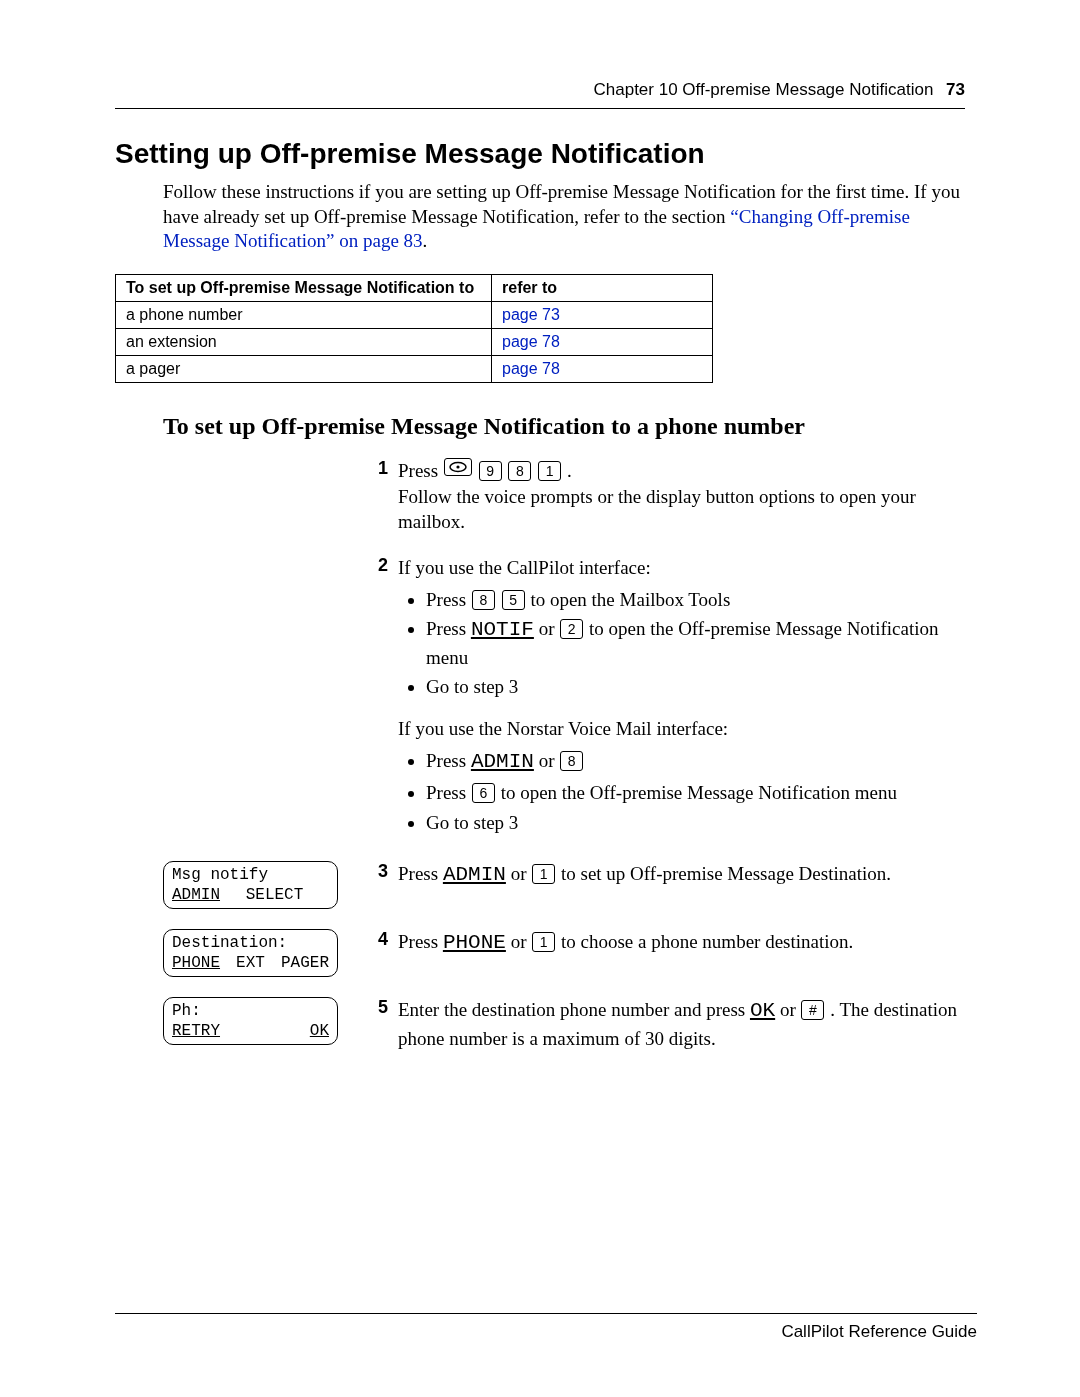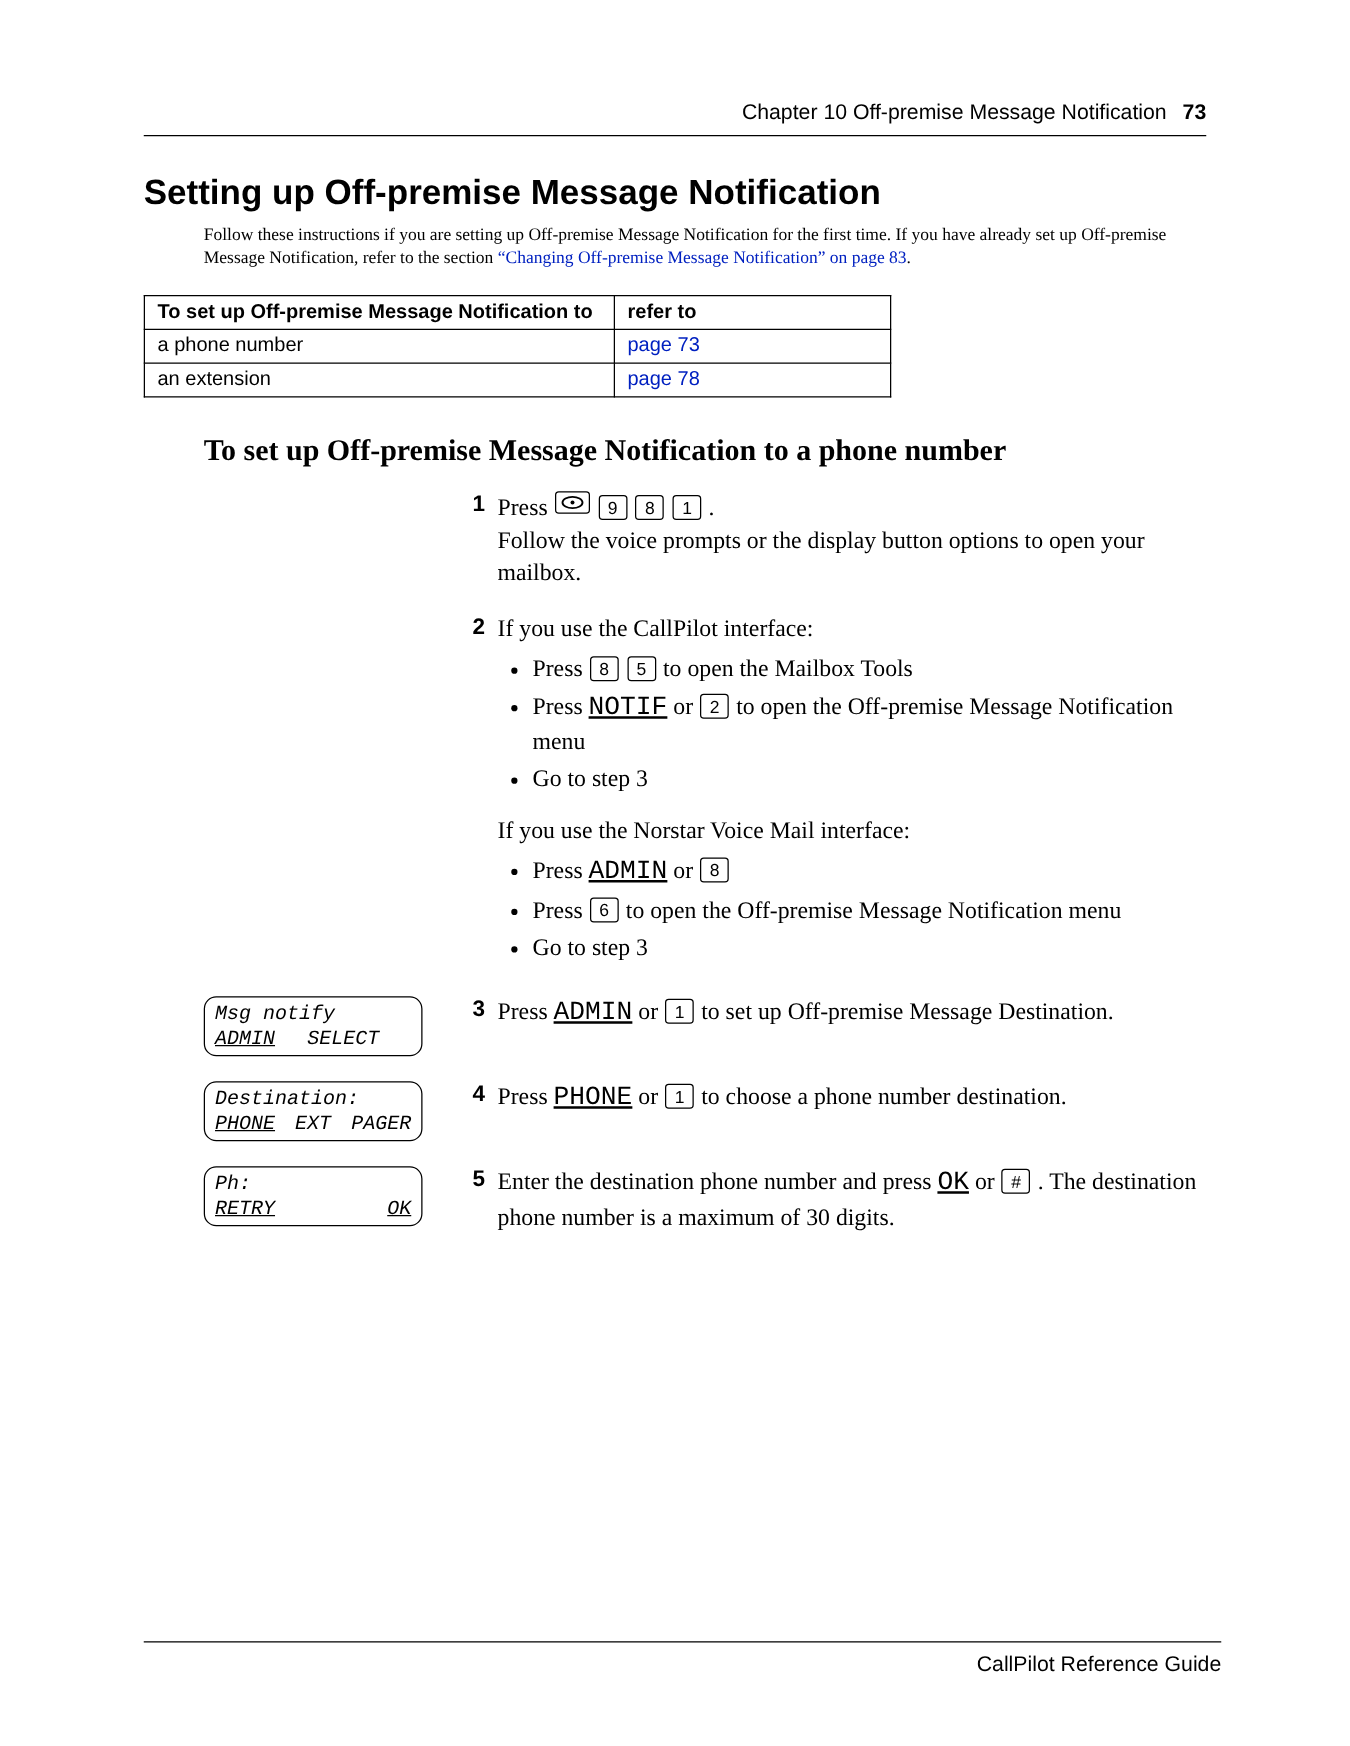--- a/index.html
+++ b/index.html
@@ -27,21 +27,21 @@
     font-weight: bold;
     margin-left: 8px;
   }
   h1.section-title {
     font-family: Arial, Helvetica, sans-serif;
     font-weight: bold;
     font-size: 28px;
     margin: 29px 0 10px 0;
   }
   .intro {
-    font-size: 14px;
+    font-size: 19px;
     line-height: 1.3;
     margin: 0 4px 20px 48px;
   }
   .link {
     color: #0020c0;
   }
   table.ref-table {
     border-collapse: collapse;
     font-family: Arial, Helvetica, sans-serif;
     font-size: 16px;
@@ -67,21 +67,20 @@
     margin-left: 48px;
   }
   .step-row {
     display: flex;
     align-items: flex-start;
     margin-bottom: 20px;
   }
   .display-col {
     width: 195px;
     flex: 0 0 195px;
-    font-style: italic;
   }
   .num-col {
     width: 30px;
     flex: 0 0 30px;
     text-align: right;
     font-family: Arial, Helvetica, sans-serif;
     font-weight: bold;
     font-size: 18px;
     padding-right: 10px;
   }
@@ -177,20 +176,24 @@
         <tr>
       <th class="col1">To set up Off-premise Message Notification to</th>
       <th class="col2">refer to</th>
     </tr>
     <tr>
       <td>a phone number</td>
       <td><span class="link">page 73</span></td>
     </tr>
     <tr>
       <td>an extension</td>
+      <td><span class="link">page 78</span></td>
+    </tr>
+    <tr>
+      <td>a pager</td>
       <td><span class="link">page 78</span></td>
     </tr>
   </tbody>
     </table>
 
   <h2 class="subheading">To set up Off-premise Message Notification to a phone number</h2>
 
   <div class="steps">
 
     <div class="step-row">

